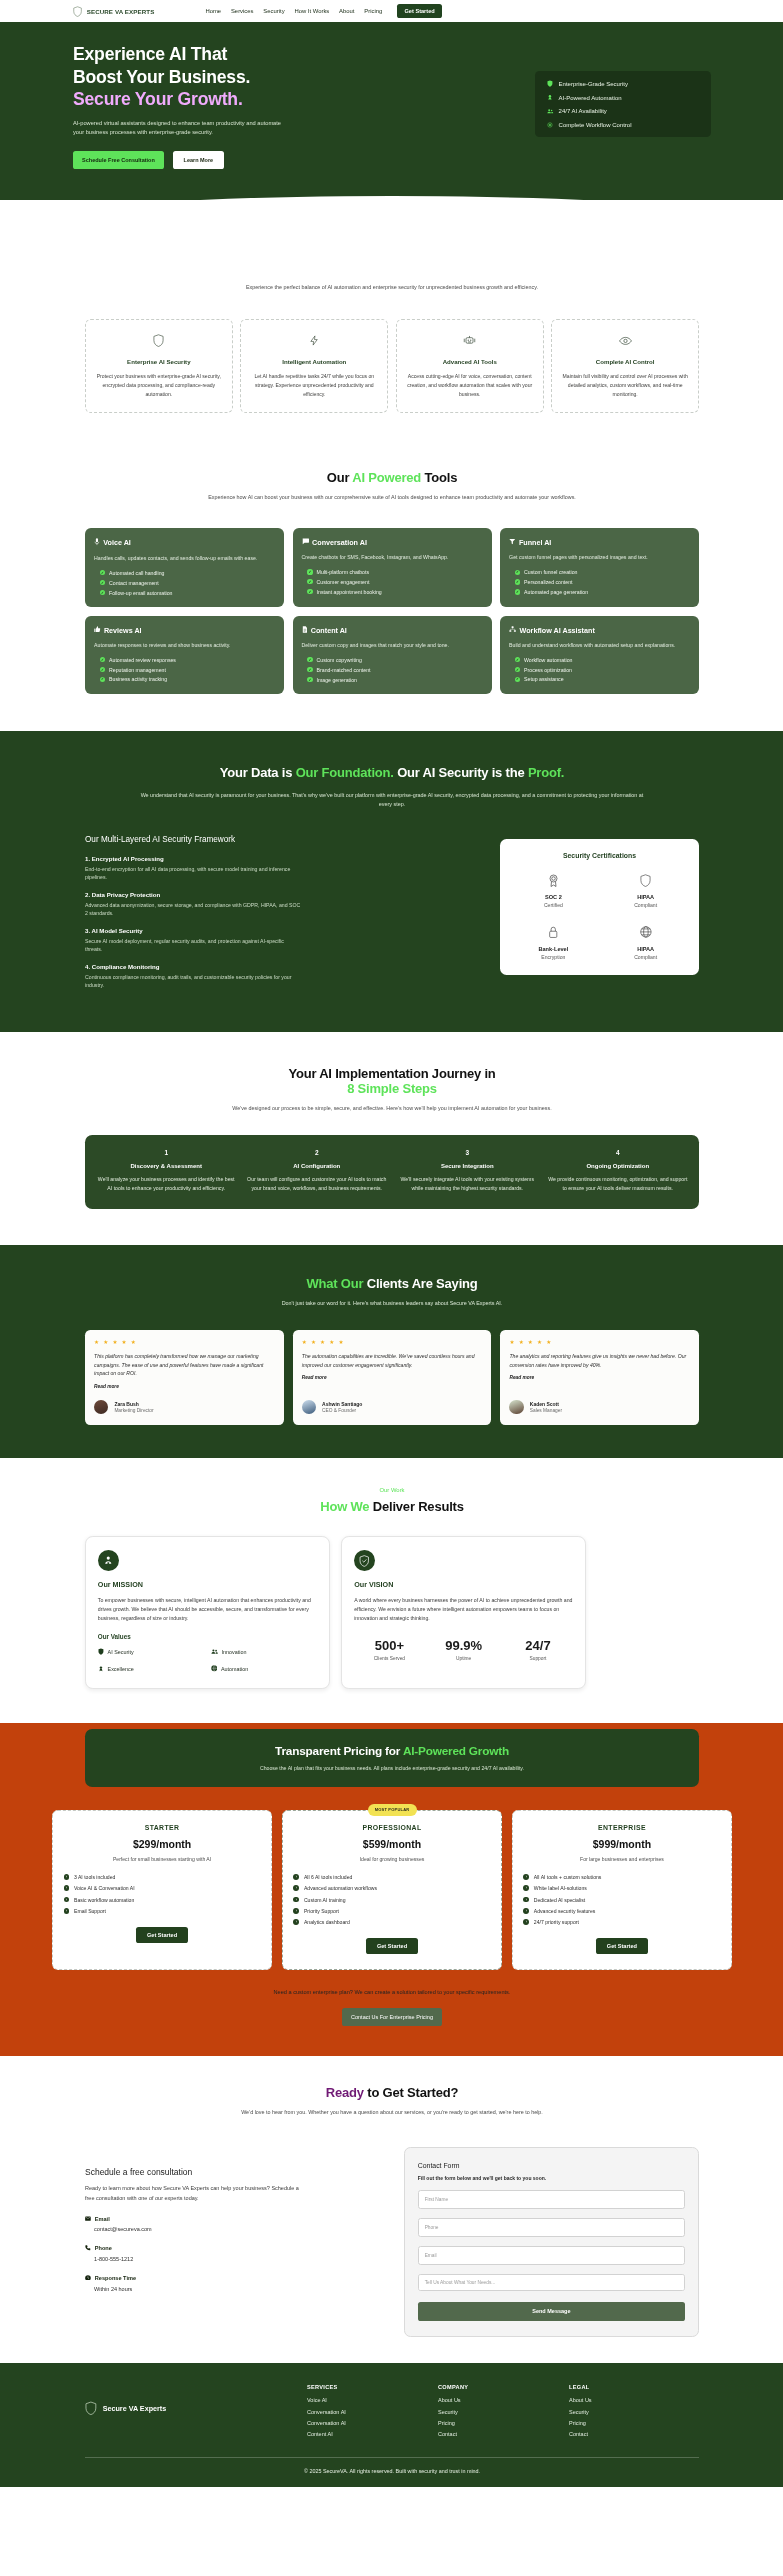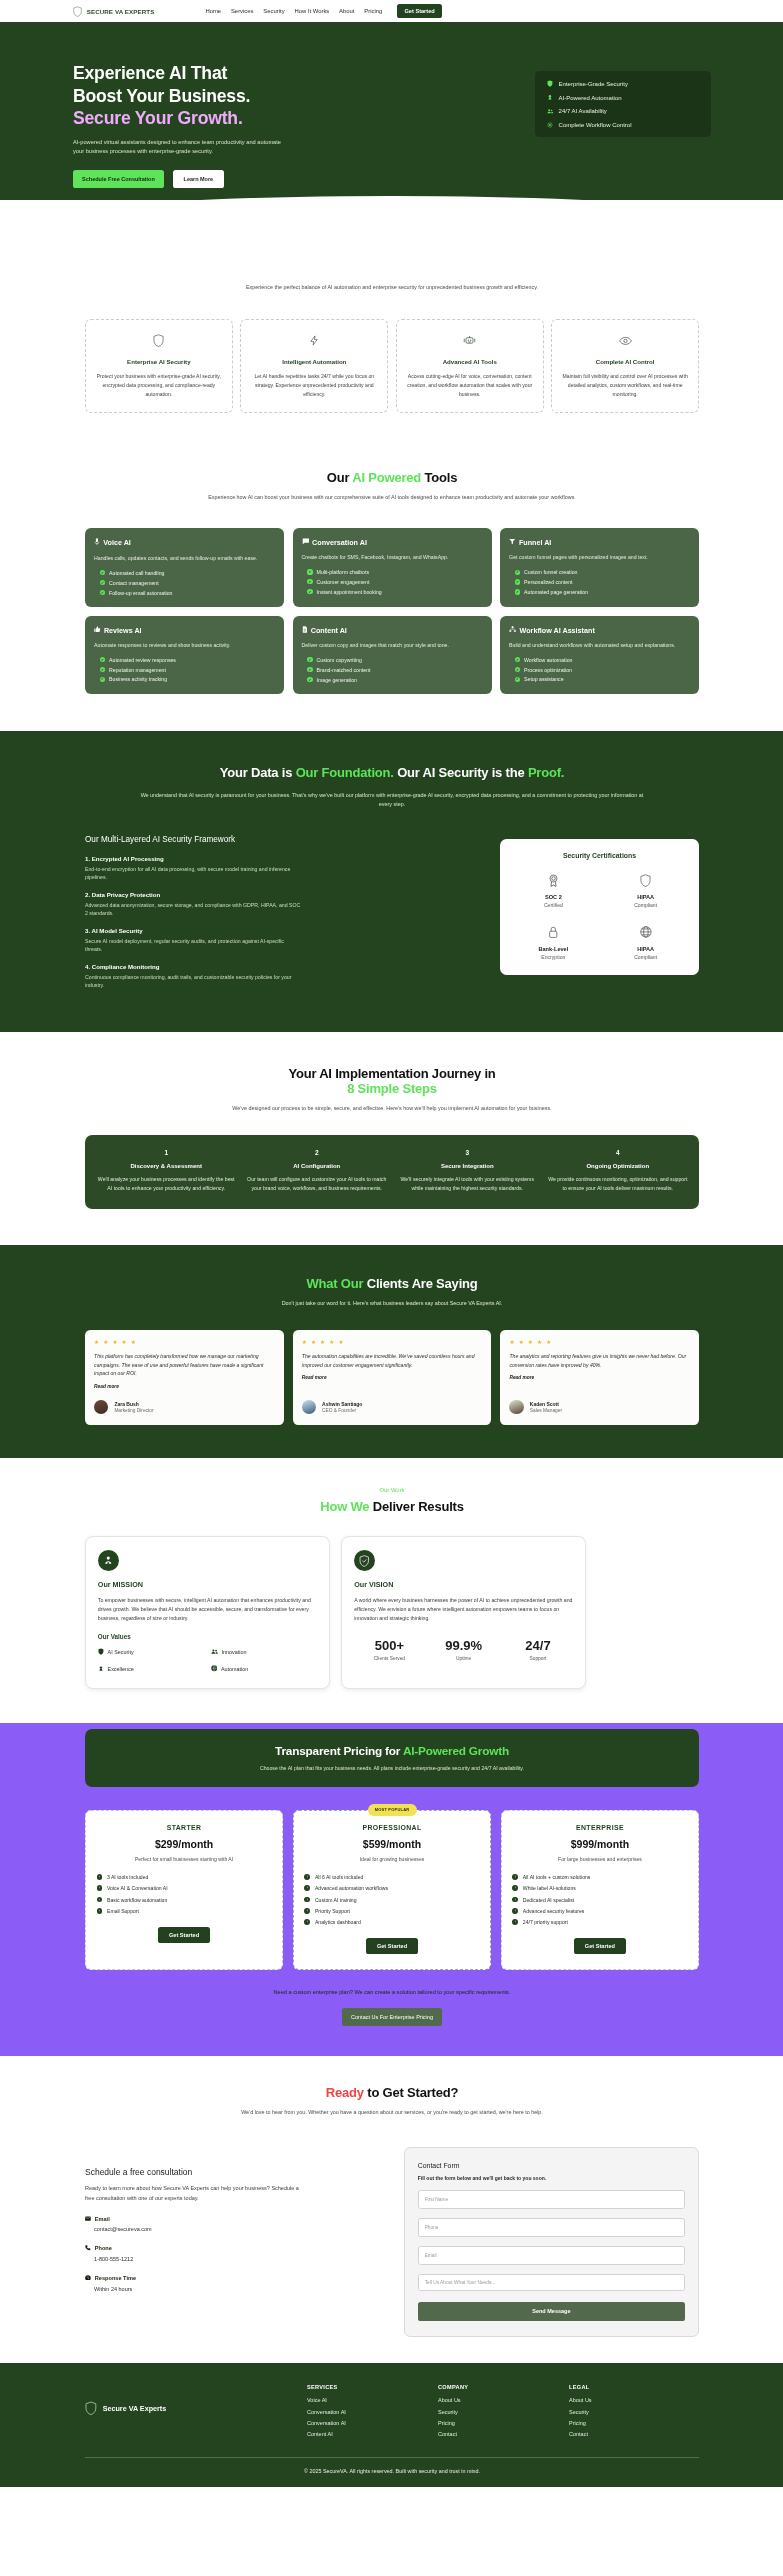--- a/index.html
+++ b/index.html
@@ -40,21 +40,21 @@
     transform:scaleY(-1);
   }
   .hero-curve{
     position:absolute; left:-12%; width:124%; height:98px; bottom:-60px;
     background:#fff; border-radius:50%;
   }
   .hero-inner{
     position:relative; z-index:3; width:784px; padding:21px 73px 0 73px;
     display:flex; justify-content:space-between; align-items:flex-start;
   }
-  .hero-left{ width:281px;margin-top:19px; }
+  .hero-left{ width:281px; }
   h1.hero-title{
     font-size:17.6px; line-height:1.28; font-weight:800; color:#fff; letter-spacing:-0.2px;
   }
   h1.hero-title .accent{ color:#f0abfc; }
   .hero-sub{ margin-top:8.5px; font-size:5.7px; line-height:1.65; color:#d6e4d0; max-width:209px;}
   .hero-btns{ margin-top:13px; display:flex; gap:9.1px; }
   .btn-primary{
     background:#5ee35a; color:#14290f; font-size:5.5px; font-weight:700;
     padding:5.9px 9.1px; border-radius:2.6px; border:none; cursor:pointer; white-space:nowrap;
   }
@@ -156,48 +156,48 @@
   .mv-card p{ margin-top:6.5px; font-size:5.2px; line-height:1.72; color:#3a3a3a;}
   .mv-card h4{ margin-top:10.5px; font-size:6.3px; font-weight:800; color:#1f3d1d;}
   .values{ margin-top:7.8px; display:grid; grid-template-columns:1fr 1fr; gap:9.1px 6.5px;}
   .value{ display:flex; align-items:center; gap:3.9px; font-size:5.4px; color:#1f2b1e;}
   .stats{ margin-top:15.7px; display:grid; grid-template-columns:repeat(3,1fr); gap:3.9px;}
   .stat{ text-align:center;}
   .stat .v{ font-size:13px; font-weight:800; color:#1b1b1b;}
   .stat .l{ margin-top:2.6px; font-size:4.8px; color:#555;}
 
   
-  .pricing{ padding:6.5px 0 30px; background:#8b5cf6; }
+  .pricing{ padding:6.5px 0 30px; background:#c2410c; }
   .pricing-banner{ background:#24441f; border-radius:7.2px; padding:14.4px 11.8px 15.7px; width:614px; margin:0 auto;}
   .pricing-banner h2{ text-align:center; font-size:11.8px; font-weight:800; color:#fff; letter-spacing:-0.2px;}
   .pricing-banner h2 .accent{ color:#5ee35a; }
   .pricing-banner p{ text-align:center; margin-top:7.8px; font-size:5.2px; color:#d8e6d3;}
   .badge-pop{
     margin:17px auto -5.9px; display:block; width:fit-content; background:#f2e253; color:#2a2a1a;
     font-size:4px; font-weight:800; padding:3.3px 7.2px; border-radius:6.5px; letter-spacing:0.2px; position:relative; z-index:3;
   }
-  .plans{ display:grid; grid-template-columns:repeat(3,1fr); gap:9.8px; width:614px; margin:0 auto;}
+  .plans{ display:grid; grid-template-columns:repeat(3,1fr); gap:9.8px; width:680px; margin:0 auto;}
   .plan{ border:0.7px dashed #c4c9c4; border-radius:5.9px; padding:13px 10.5px 14.4px; background:#fff; display:flex; flex-direction:column;}
   .plan.featured{ border-color:#9aa79a; }
   .plan .pname{ text-align:center; font-size:6.9px; font-weight:800; letter-spacing:0.4px; color:#1f3d1d;}
   .plan .price{ text-align:center; margin-top:7.2px; font-size:10.5px; font-weight:800; color:#111;}
   .plan .pdesc{ text-align:center; margin-top:6.5px; font-size:5.1px; color:#4d4d4d; line-height:1.55;}
   .plan ul{ list-style:none; margin-top:9.8px; display:flex; flex-direction:column; gap:5.2px;}
   .plan li{ font-size:5.1px; color:#2c2c2c; display:flex; align-items:center; gap:4.6px;}
   .arrow{ width:5.9px;height:5.9px;border-radius:50%;background:#23411e;color:#fff;display:inline-flex;align-items:center;justify-content:center;font-size:3.6px;flex:0 0 auto;}
   .plan .cta{ margin:13px auto 0; background:#23411e; color:#fff; font-size:5.6px; font-weight:600; padding:5.2px 10.5px; border-radius:2.6px; border:none; cursor:pointer;}
   .pricing-note{ text-align:center; margin-top:19.6px; font-size:5.6px; color:#232323;}
   .btn-enterprise{
     display:block; margin:13px auto 0; background:#52694c; color:#fff; font-size:5.5px;
     padding:5.9px 9.1px; border-radius:2.6px; border:none; cursor:pointer;
   }
 
   
   .contact{ padding:29px 0 26px; background:#fff; }
-  .contact .sec-title .accent{ color:#ef4444; }
+  .contact .sec-title .accent{ color:#701a75; }
   .contact-grid{ display:grid; grid-template-columns:1fr 1fr; gap:23.5px; margin-top:30px; width:614px;}
   .c-left{ padding-top:19.6px;}
   .c-left h3{ font-size:8.5px; font-weight:500; color:#1b1b1b;}
   .c-left > p{ margin-top:7.8px; font-size:5.5px; line-height:1.7; color:#3c3c3c; max-width:216px;}
   .c-item{ margin-top:12.4px; }
   .c-item .t{ display:flex; align-items:center; gap:3.9px; font-size:5.6px; font-weight:600; color:#16240f;}
   .c-item .v{ margin-top:4.6px; margin-left:9.1px; font-size:5.5px; color:#2e2e2e;}
   .form-card{ background:#f4f4f4; border:0.7px solid #dadada; border-radius:6.5px; padding:14.4px 13px 15.7px;}
   .form-card h4{ font-size:6.9px; font-weight:500; color:#1b1b1b;}
   .form-card > p{ margin-top:5.9px; font-size:5px; font-weight:600; color:#2a2a2a;}

